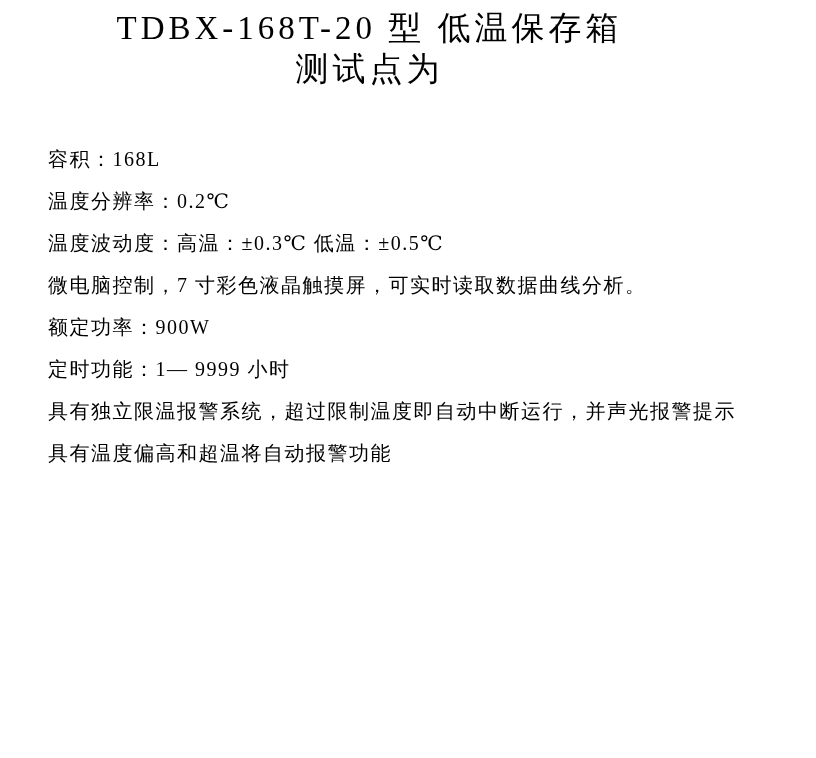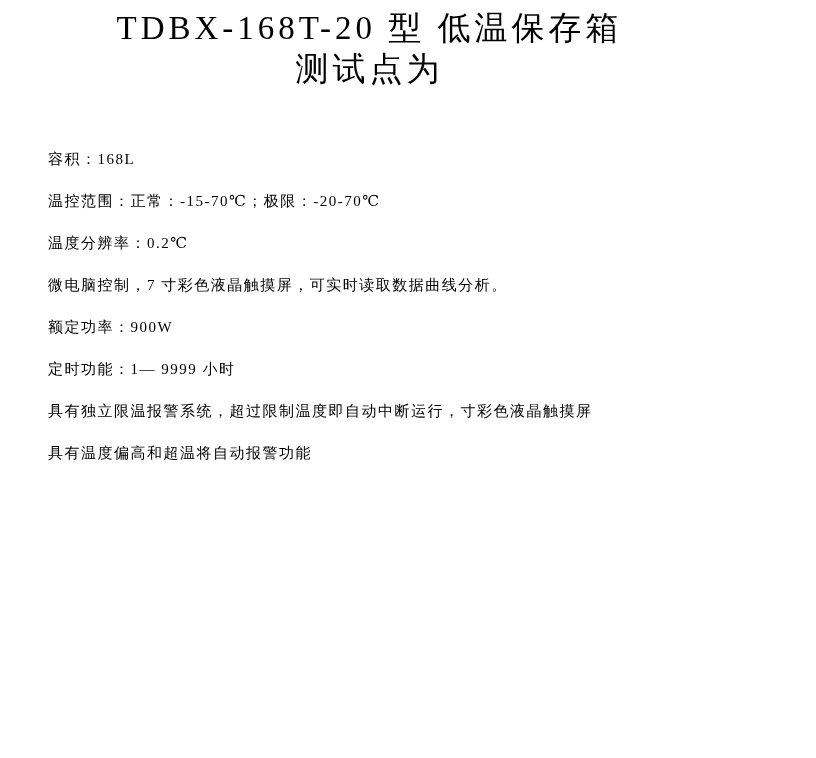--- a/index.html
+++ b/index.html
@@ -28,40 +28,40 @@
     font-size: 33px;
     line-height: 41px;
     letter-spacing: 4px;
   }
   .title .title-line {
     display: block;
     white-space: nowrap;
   }
   .doc-body p.spec-line {
     margin: 0 0 23px 0;
-    font-size: 15px;
+    font-size: 20px;
     line-height: 19px;
     letter-spacing: 1.5px;
     white-space: nowrap;
   }
 </style>
 </head>
 <body>
 
 <div class="page">
 
   <h1 class="title">
     <span class="title-line">TDBX-168T-20 型 低温保存箱</span>
     <span class="title-line">测试点为</span>
   </h1>
 
   <div class="doc-body">
     <p class="spec-line">容积：168L</p>
-    <p class="spec-line">温控范围：正常：-15-70℃；极限：-20-70℃</p>
     <p class="spec-line">温度分辨率：0.2℃</p>
+    <p class="spec-line">温度波动度：高温：±0.3℃ 低温：±0.5℃</p>
     <p class="spec-line">微电脑控制，7 寸彩色液晶触摸屏，可实时读取数据曲线分析。</p>
     <p class="spec-line">额定功率：900W</p>
     <p class="spec-line">定时功能：1— 9999 小时</p>
-    <p class="spec-line">具有独立限温报警系统，超过限制温度即自动中断运行，寸彩色液晶触摸屏</p>
+    <p class="spec-line">具有独立限温报警系统，超过限制温度即自动中断运行，并声光报警提示</p>
     <p class="spec-line">具有温度偏高和超温将自动报警功能</p>
   </div>
 
 </div>
 
 </body></html>

